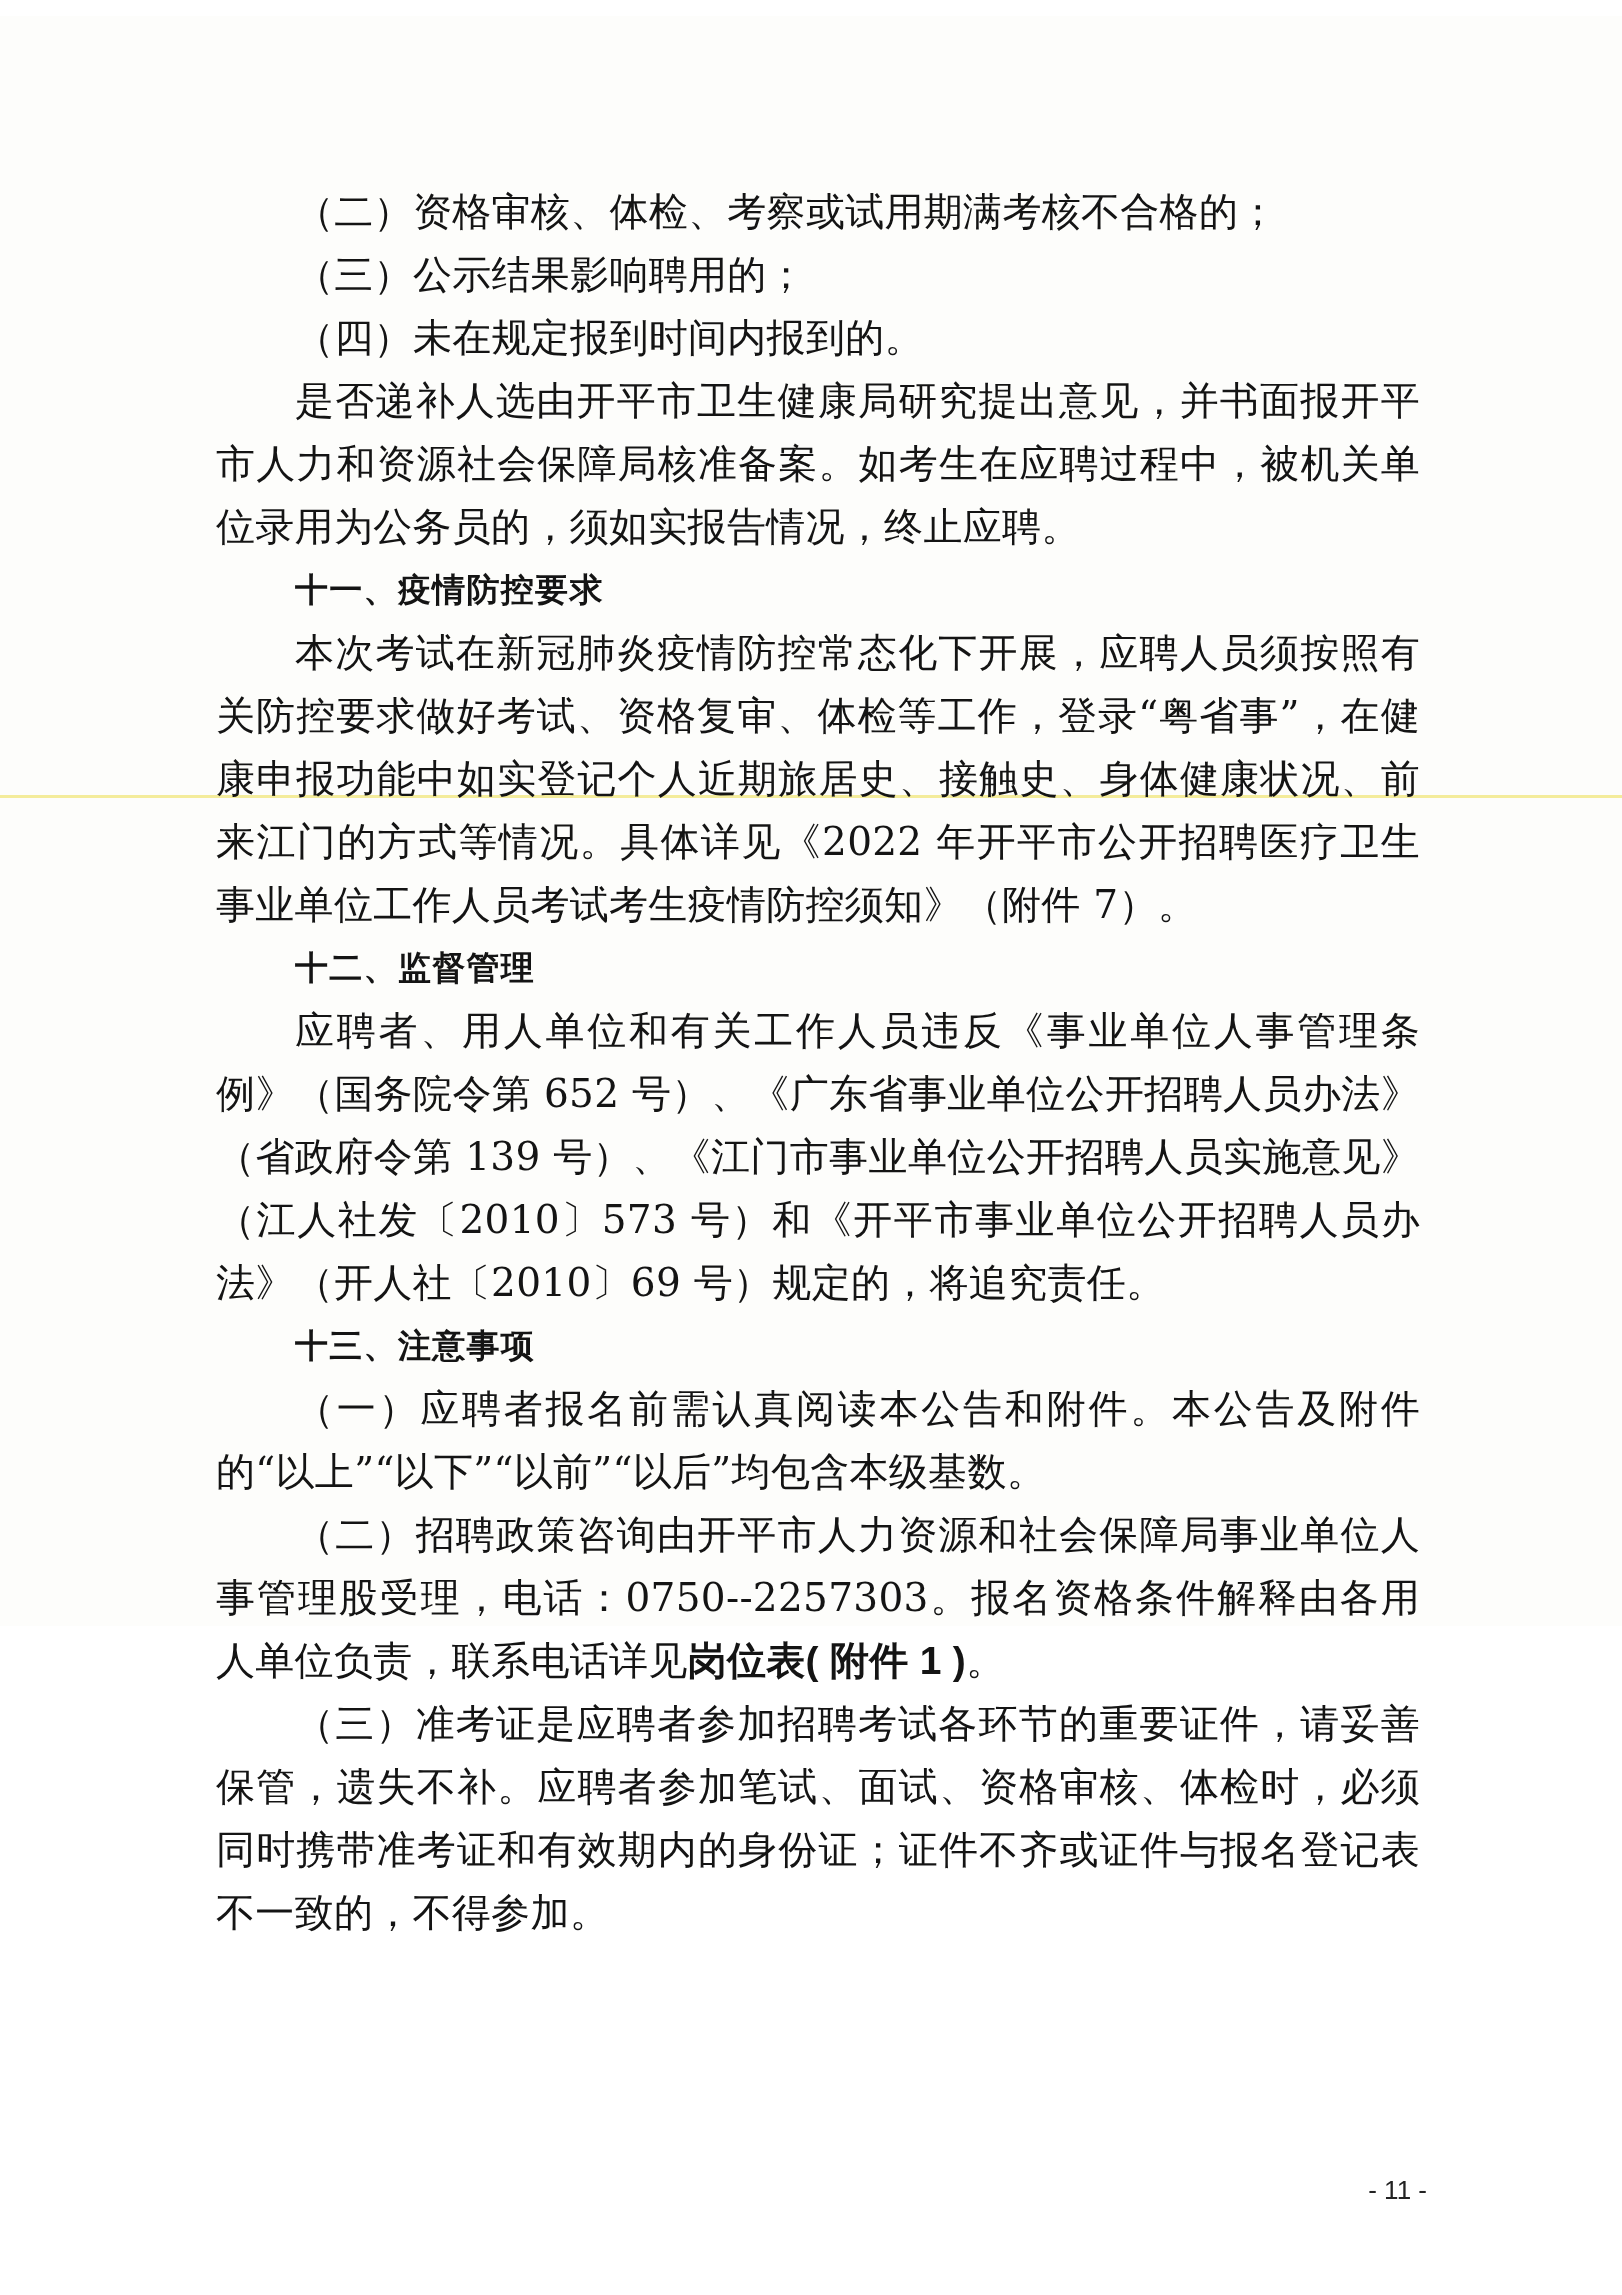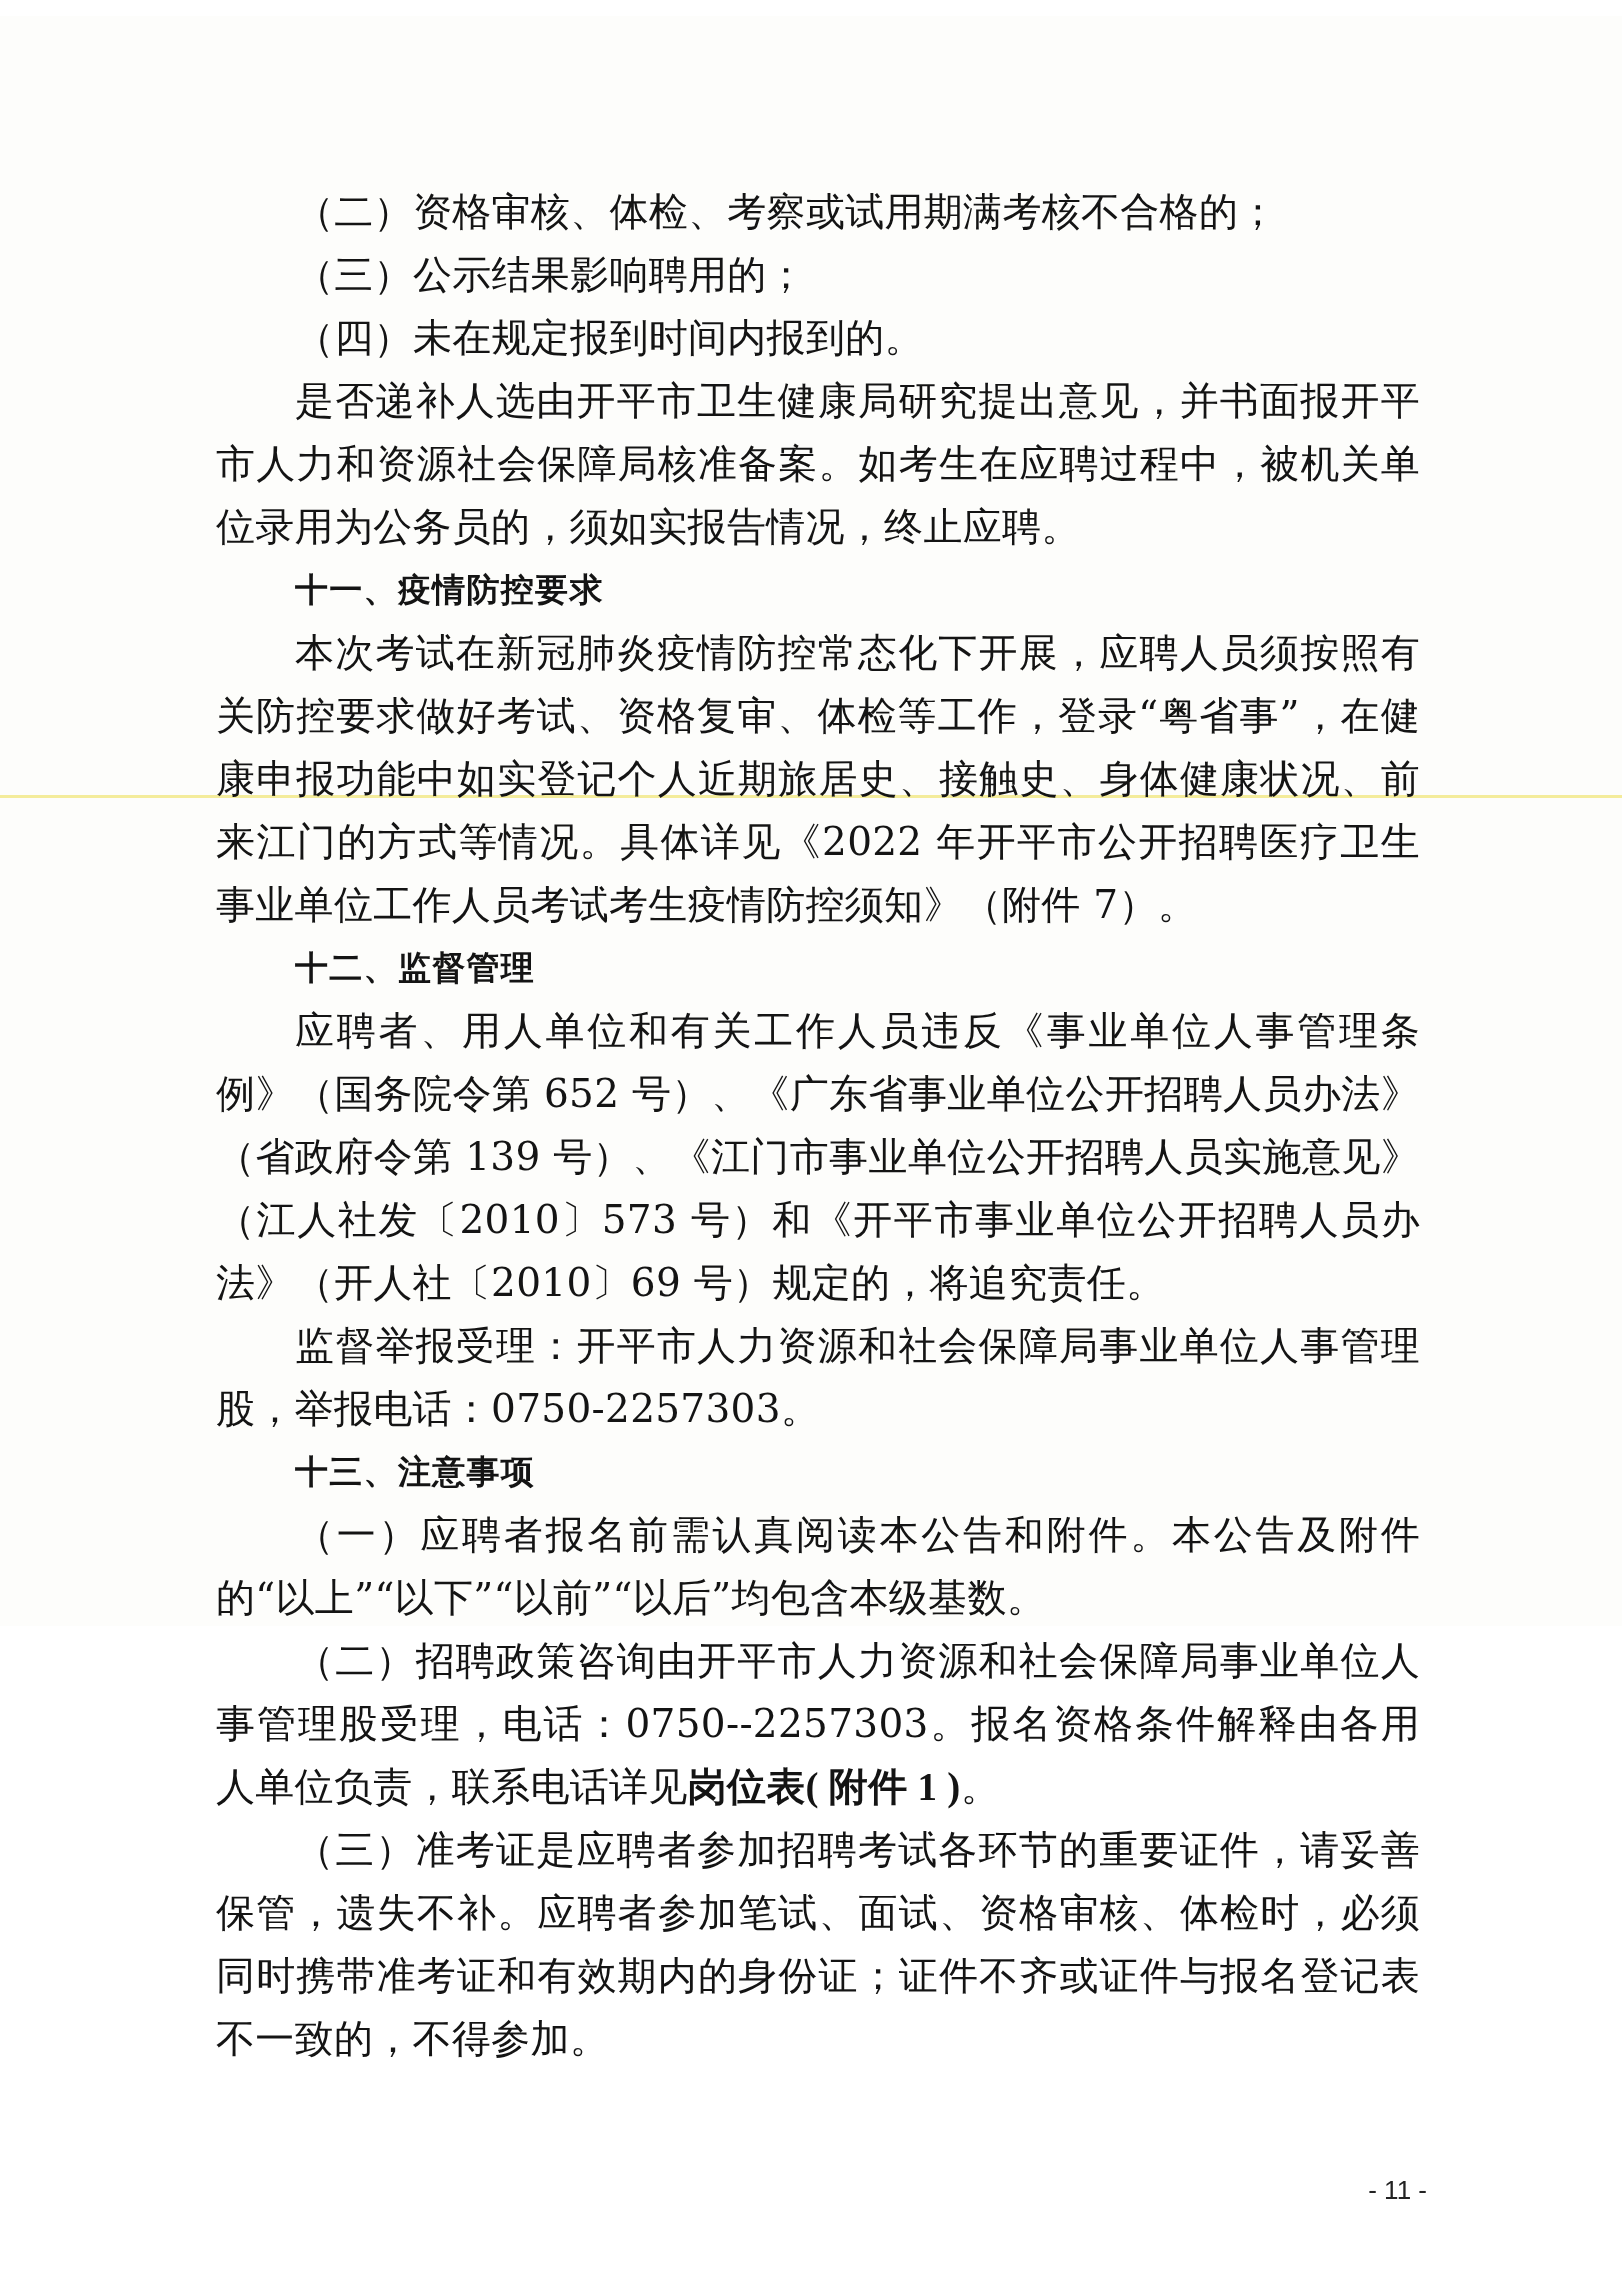--- a/index.html
+++ b/index.html
@@ -52,21 +52,21 @@
   }
   .heading {
     font-family: "DejaVu Sans", "Liberation Sans", sans-serif;
     font-weight: bold;
     font-size: 33px;
     line-height: 63px;
     text-indent: 79px;
     letter-spacing: 1.3px;
   }
   .bold-inline {
-    font-family: Liberation Serif, serif;
+    font-family: Liberation Sans, sans-serif;
     font-weight: bold;
   }
   .pagenum {
     position: absolute;
     right: 196px;
     top: 2159px;
     font-size: 26px;
     font-family: Liberation Sans, sans-serif;
     color: #222;
   }
@@ -83,21 +83,20 @@
     <p class="indent">（二）资格审核、体检、考察或试用期满考核不合格的；</p>
     <p class="indent">（三）公示结果影响聘用的；</p>
     <p class="indent">（四）未在规定报到时间内报到的。</p>
     <p class="indent">是否递补人选由开平市卫生健康局研究提出意见，并书面报开平市人力和资源社会保障局核准备案。如考生在应聘过程中，被机关单位录用为公务员的，须如实报告情况，终止应聘。</p>
 
     <p class="heading">十一、疫情防控要求</p>
     <p class="indent">本次考试在新冠肺炎疫情防控常态化下开展，应聘人员须按照有关防控要求做好考试、资格复审、体检等工作，登录“粤省事”，在健康申报功能中如实登记个人近期旅居史、接触史、身体健康状况、前来江门的方式等情况。具体详见《2022 年开平市公开招聘医疗卫生事业单位工作人员考试考生疫情防控须知》（附件 7）。</p>
 
     <p class="heading">十二、监督管理</p>
     <p class="indent">应聘者、用人单位和有关工作人员违反《事业单位人事管理条例》（国务院令第 652 号）、《广东省事业单位公开招聘人员办法》（省政府令第 139 号）、《江门市事业单位公开招聘人员实施意见》（江人社发〔2010〕573 号）和《开平市事业单位公开招聘人员办法》（开人社〔2010〕69 号）规定的，将追究责任。</p>
-    <p class="indent">监督举报受理：开平市人力资源和社会保障局事业单位人事管理股，举报电话：0750-2257303。</p>
 
     <p class="heading">十三、注意事项</p>
     <p class="indent">（一）应聘者报名前需认真阅读本公告和附件。本公告及附件的“以上”“以下”“以前”“以后”均包含本级基数。</p>
 
     <p class="indent"><span>（二）招聘政策咨询由开平市人力资源和社会保障局事业单位人事管理股受理，电话：0750--2257303。报名资格条件解释由各用人单位负责，联系电话详见</span><span class="bold-inline">岗位表( 附件 1 )</span><span>。</span></p>
 
     <p class="indent">（三）准考证是应聘者参加招聘考试各环节的重要证件，请妥善保管，遗失不补。应聘者参加笔试、面试、资格审核、体检时，必须同时携带准考证和有效期内的身份证；证件不齐或证件与报名登记表不一致的，不得参加。</p>
 
   </div>
 

